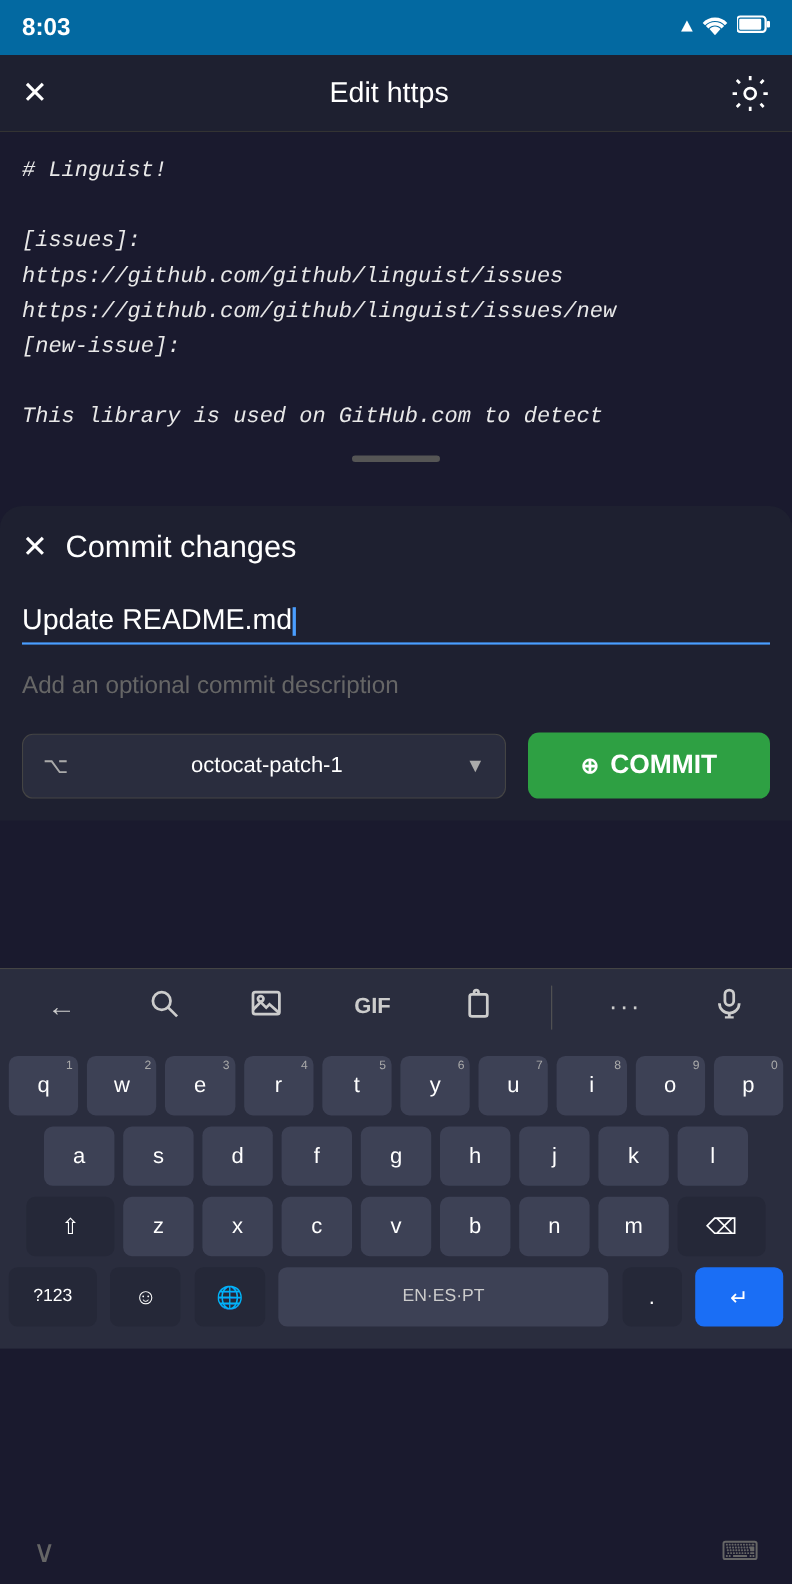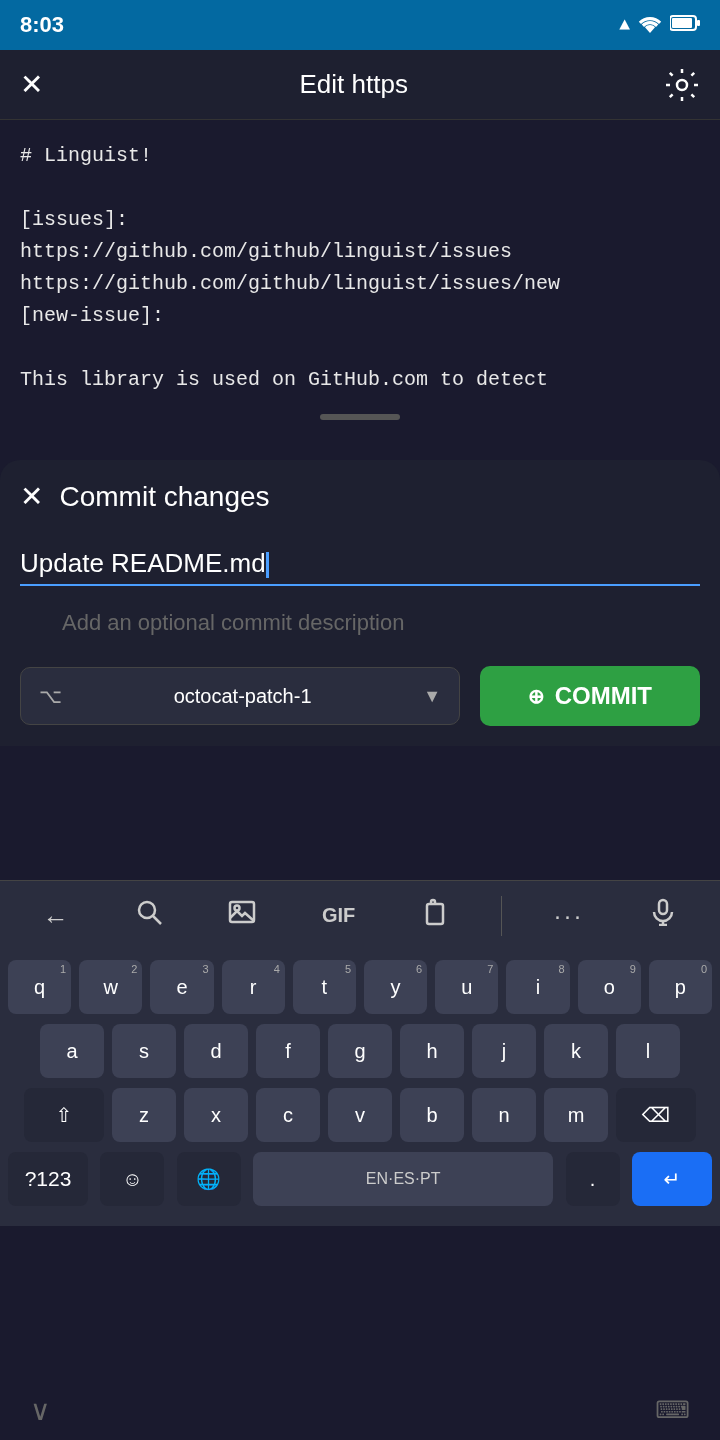--- a/index.html
+++ b/index.html
@@ -91,20 +91,21 @@
       height: 310px;
       overflow: hidden;
       position: relative;
     }
 
     .code-content {
       color: #e8e8e8;
       font-size: 20px;
       line-height: 1.6;
       font-family: 'Courier New', monospace;
+      font-style: italic;
     }
 
     .scroll-indicator {
       position: absolute;
       bottom: 10px;
       left: 50%;
       transform: translateX(-50%);
       width: 80px;
       height: 6px;
       background: #555;
@@ -161,21 +162,20 @@
       height: 26px;
       background: #4a9eff;
       vertical-align: middle;
     }
 
     .commit-desc-placeholder {
       color: #666;
       font-size: 22px;
       font-family: sans-serif;
       margin-bottom: 30px;
-      margin-left: 42px;
     }
 
     .commit-actions {
       display: flex;
       gap: 20px;
       align-items: center;
     }
 
     .branch-selector {
       flex: 1;
@@ -545,21 +545,21 @@
     <button class="kb-key">x</button>
     <button class="kb-key">c</button>
     <button class="kb-key">v</button>
     <button class="kb-key">b</button>
     <button class="kb-key">n</button>
     <button class="kb-key">m</button>
     <button class="kb-key function-key delete-key wider">⌫</button>
   </div>
 
   <div class="kb-row kb-bottom-row">
-    <button class="kb-key function-key wider" style="font-size:21px;max-width:80px;">
+    <button class="kb-key function-key wider" style="font-size:16px;max-width:80px;">
       <span>?123</span>
     </button>
     <button class="kb-key function-key" style="max-width:64px;">
       <span>☺</span>
     </button>
     <button class="kb-key function-key" style="max-width:64px;">
       <span>🌐</span>
     </button>
     <button class="kb-key space-key">
       <span style="font-size:16px;color:#ccc;">EN·ES·PT</span>

